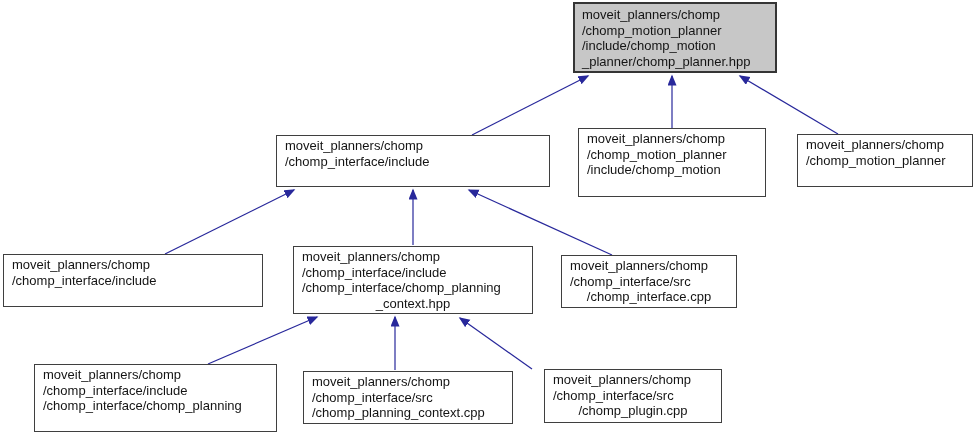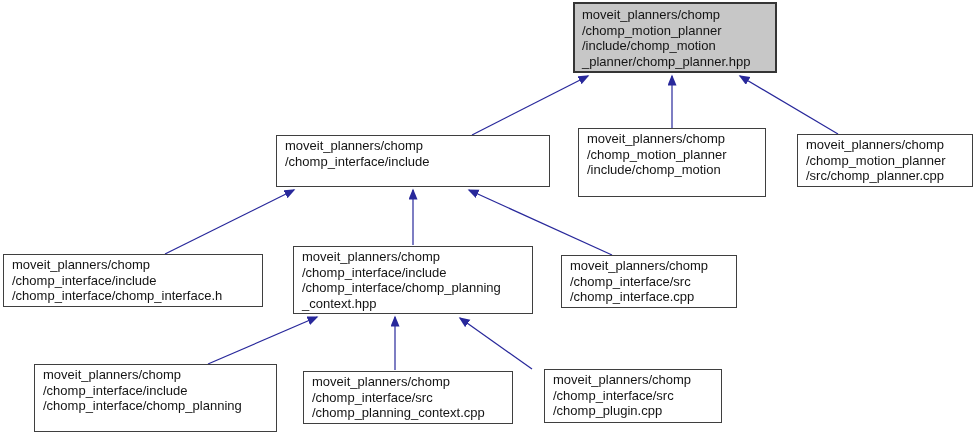--- a/index.html
+++ b/index.html
@@ -23,21 +23,21 @@
     white-space:nowrap;
     cursor:pointer;
   }
   .node.highlight {
     background:#c7c7c7;
     border:2px solid #353535;
     padding:3px 7px;
     cursor:default;
   }
   .node .line { text-align:left; }
-  .node .line.center { }
+  .node .line.center { text-align:center; }
 </style>
 </head>
 <body>
 
 <div class="stage">
   <svg class="edges" xmlns="http://www.w3.org/2000/svg">
     <defs>
       <marker id="arrow" markerUnits="userSpaceOnUse" markerWidth="12" markerHeight="10" refX="9.5" refY="4.5" orient="auto">
         <path d="M0,0 L11,4.5 L0,9 z" fill="#28289b"></path>
       </marker>
@@ -63,26 +63,24 @@
       <div class="line">/chomp_interface/include</div>
     </div>
     <div class="node" style="left: 578px; top: 128px; width: 188px; height: 69px;">
       <div class="line">moveit_planners/chomp</div>
       <div class="line">/chomp_motion_planner</div>
       <div class="line">/include/chomp_motion</div>
     </div>
     <div class="node" style="left: 797px; top: 134px; width: 176px; height: 53px;">
       <div class="line">moveit_planners/chomp</div>
       <div class="line">/chomp_motion_planner</div>
-      <div class="line">/src/chomp_planner.cpp</div>
     </div>
     <div class="node" style="left: 3px; top: 254px; width: 260px; height: 53px;">
       <div class="line">moveit_planners/chomp</div>
       <div class="line">/chomp_interface/include</div>
-      <div class="line">/chomp_interface/chomp_interface.h</div>
     </div>
     <div class="node" style="left: 293px; top: 246px; width: 240px; height: 68px;">
       <div class="line">moveit_planners/chomp</div>
       <div class="line">/chomp_interface/include</div>
       <div class="line">/chomp_interface/chomp_planning</div>
       <div class="line center">_context.hpp</div>
     </div>
     <div class="node" style="left: 561px; top: 255px; width: 176px; height: 53px;">
       <div class="line">moveit_planners/chomp</div>
       <div class="line">/chomp_interface/src</div>

